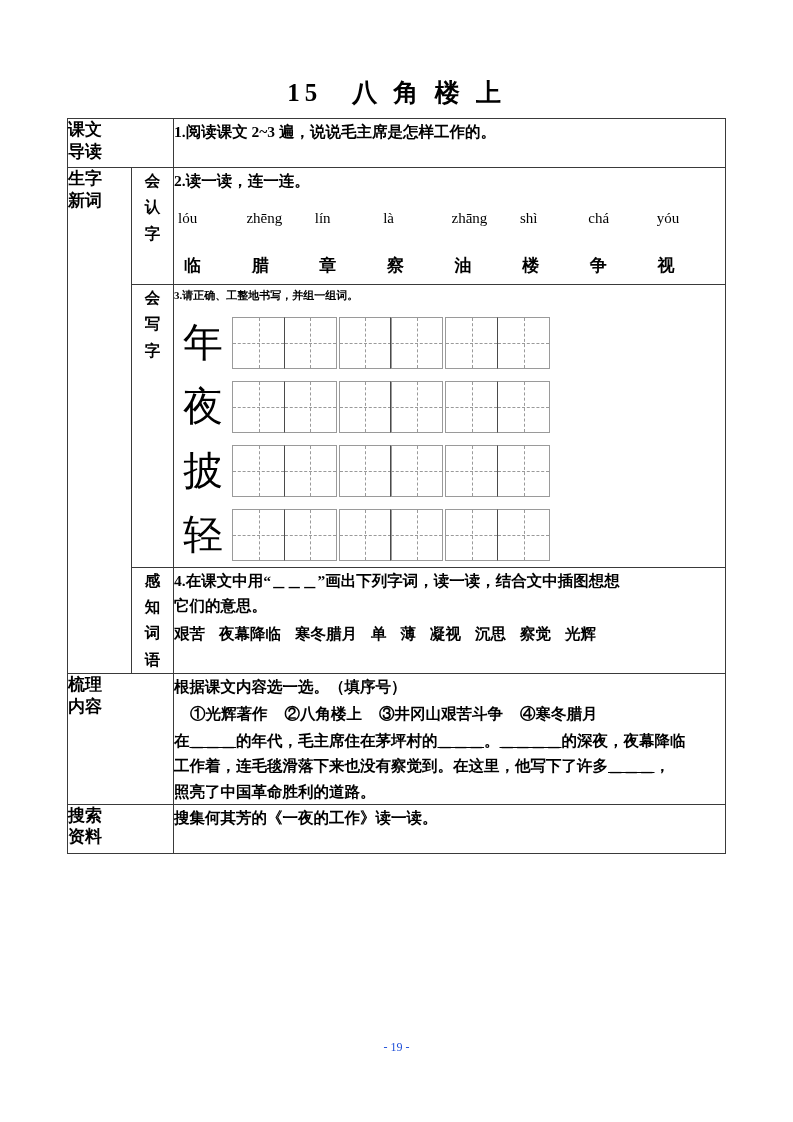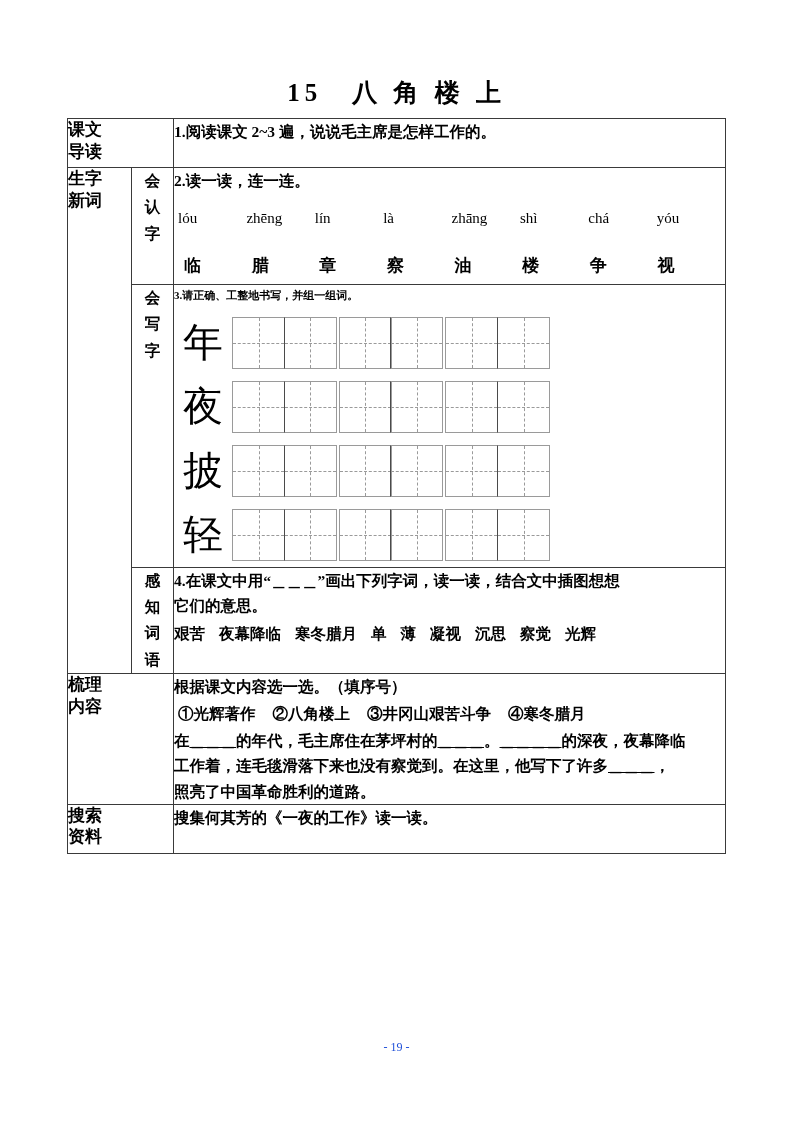--- a/index.html
+++ b/index.html
@@ -189,21 +189,21 @@
     display: flex;
     font-size: 15.5px;
     font-weight: bold;
     font-family: "Liberation Serif", "DejaVu Serif", serif;
   }
   .wordlist .w { margin-right: 14px; white-space: nowrap; }
 
   
   .options {
     display: flex;
-    margin: 2px 4px;
+    margin: 2px 16px;
   }
   .options .opt { margin-right: 17px; white-space: nowrap; }
 
   .blank-u { text-decoration: underline; }
 
   .pagenum {
     position: absolute;
     left: 0;
     top: 1040px;
     width: 793px;

